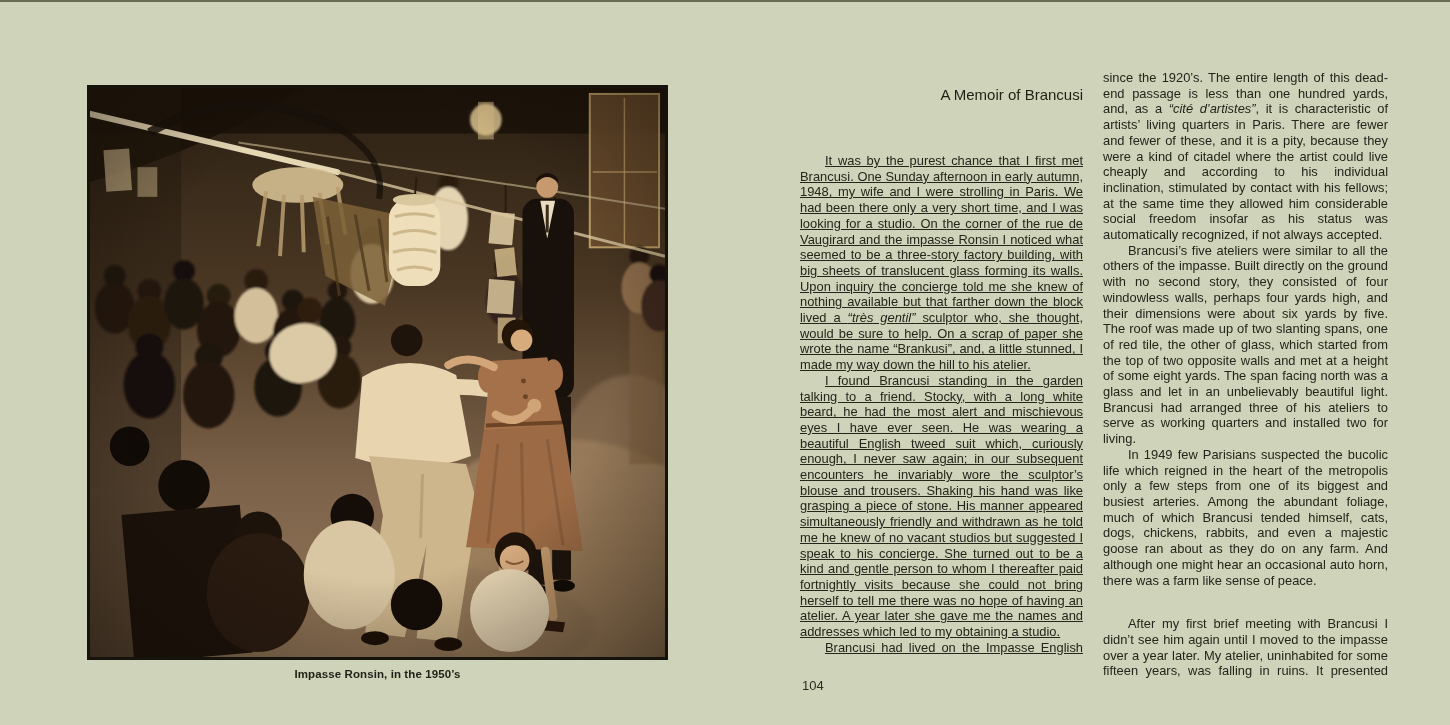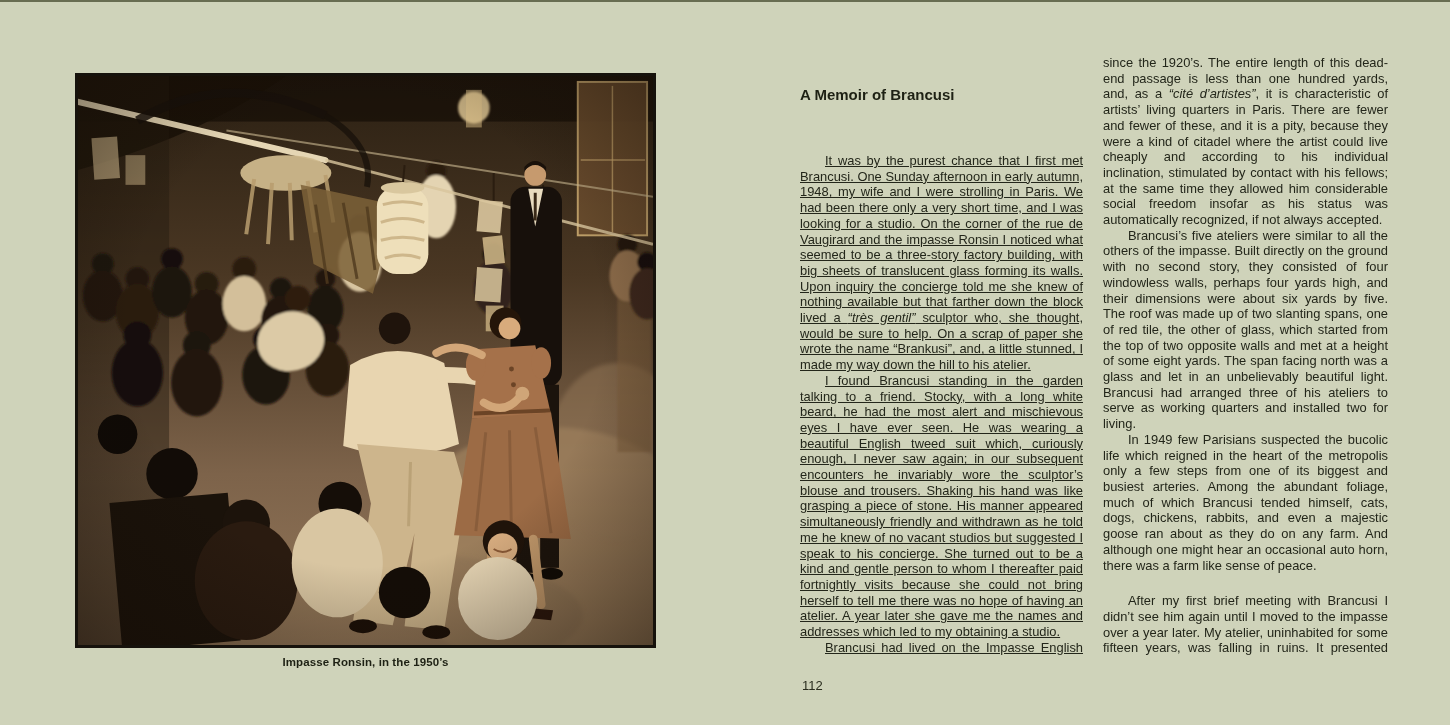--- a/index.html
+++ b/index.html
@@ -4,41 +4,41 @@
 <style>
   html,body{margin:0;padding:0;}
   body{
     width:1450px;height:725px;position:relative;overflow:hidden;
     background:#cfd3ba;
     font-family:"Liberation Sans",sans-serif;
     color:#23261a;
   }
   .top-rule{position:absolute;top:0;left:0;width:1450px;height:2px;background:#4d5438;opacity:.8;}
   
-  figure.photo{position:absolute;left:75px;top:73px;margin:0;width:581px;border-radius:22px;}
+  figure.photo{position:absolute;left:75px;top:73px;margin:12px;width:581px;border-radius:22px;}
   .photo-frame{
     width:575px;height:569px;border:3px solid #16120c;background:#4a3723;
     display:block;overflow:hidden;
   }
   .photo-frame svg{display:block;}
   figcaption{
     position:absolute;left:0;top:583px;width:581px;text-align:center;
     font-weight:bold;font-size:11.5px;letter-spacing:.1px;color:#1e2114;
   }
   
   .article-title{
-    position:absolute;left:800px;top:76px;width:283px;text-align:left;
-    font-weight:bold;font-size:15px;color:#1e2114;
+    position:absolute;left:800px;top:76px;width:283px;text-align:right;
+    font-weight:normal;font-size:15px;color:#1e2114;
   }
   .text-col{position:absolute;font-size:12.9px;line-height:15.7px;}
   .col-1{left:800px;top:153px;width:283px;text-decoration:underline;}
-  .col-2{left:1103px;top:55px;width:285px;}
+  .col-2{left:1103px;top:70px;width:285px;}
   p.para{margin:0;text-align:justify;hyphens:none;}
   p.para.indent{text-indent:25px;}
-  p.para.space-before{margin-top:20px;}
+  p.para.space-before{margin-top:28px;}
   p.para.justify-last{text-align-last:justify;}
   p.para i{font-style:italic;}
   .page-number{position:absolute;left:802px;top:678px;font-size:13px;color:#2a2d1e;}
 </style>
 </head>
 <body>
 
 <div class="top-rule"></div>
 
 <figure class="photo">
@@ -212,13 +212,13 @@
     <p class="para indent justify-last"><span>Brancusi had lived on the Impasse English</span></p>
   </div>
 
 <div class="text-col col-2">
     <p class="para"><span>since the 1920’s. The entire length of this dead-end passage is less than one hundred yards, and, as a </span><i>“cité d’artistes”</i><span>, it is characteristic of artists’ living quarters in Paris. There are fewer and fewer of these, and it is a pity, because they were a kind of citadel where the artist could live cheaply and according to his individual inclination, stimulated by contact with his fellows; at the same time they allowed him considerable social freedom insofar as his status was automatically recognized, if not always accepted.</span></p>
     <p class="para indent"><span>Brancusi’s five ateliers were similar to all the others of the impasse. Built directly on the ground with no second story, they consisted of four windowless walls, perhaps four yards high, and their dimensions were about six yards by five. The roof was made up of two slanting spans, one of red tile, the other of glass, which started from the top of two opposite walls and met at a height of some eight yards. The span facing north was a glass and let in an unbelievably beautiful light. Brancusi had arranged three of his ateliers to serve as working quarters and installed two for living.</span></p>
     <p class="para indent"><span>In 1949 few Parisians suspected the bucolic life which reigned in the heart of the metropolis only a few steps from one of its biggest and busiest arteries. Among the abundant foliage, much of which Brancusi tended himself, cats, dogs, chickens, rabbits, and even a majestic goose ran about as they do on any farm. And although one might hear an occasional auto horn, there was a farm like sense of peace.</span></p>
     <p class="para indent space-before justify-last"><span>After my first brief meeting with Brancusi I didn’t see him again until I moved to the impasse over a year later. My atelier, uninhabited for some fifteen years, was falling in ruins. It presented</span></p>
   </div>
 
-<div class="page-number">112</div>
+<div class="page-number">104</div>
 
 </body></html>

